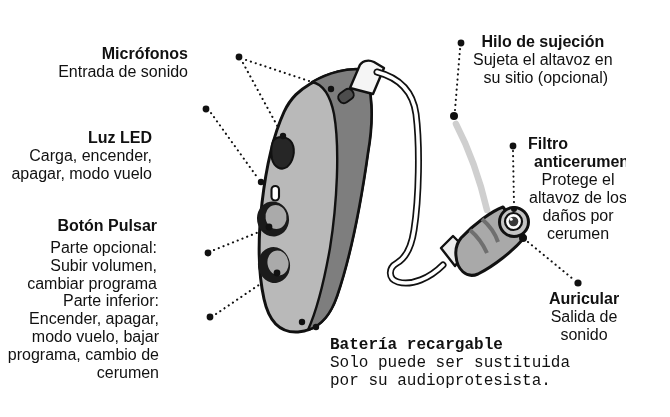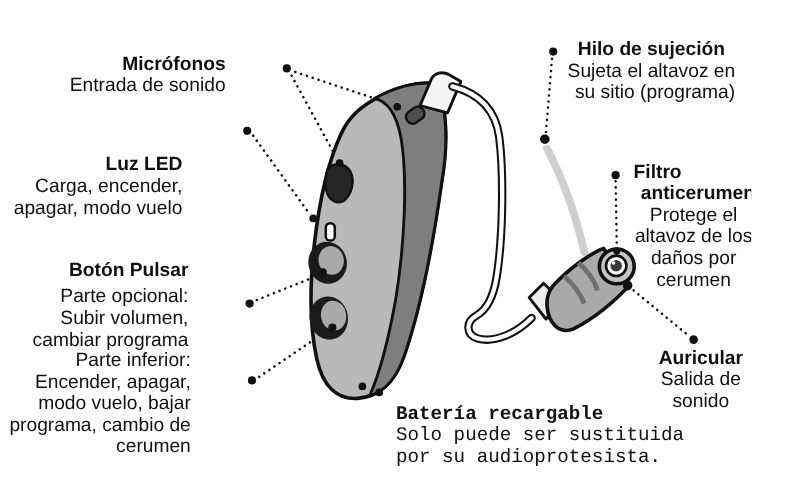--- a/index.html
+++ b/index.html
@@ -115,21 +115,21 @@
     <div>Parte inferior:</div>
     <div>Encender, apagar,</div>
     <div>modo vuelo, bajar</div>
     <div>programa, cambio de</div>
     <div>cerumen</div>
   </div>
 
   <div class="lbl" style="top:33px;left:473px;text-align:center;">
     <div class="t">Hilo de sujeción</div>
     <div>Sujeta el altavoz en</div>
-    <div class="ind">su sitio (programa)</div>
+    <div class="ind">su sitio (opcional)</div>
   </div>
 
   <div class="lbl" style="top:135px;left:528px;width:100px;">
     <div class="t">Filtro</div>
     <div class="t ind">anticerumen</div>
     <div class="ctr">Protege el</div>
     <div class="ctr">altavoz de los</div>
     <div class="ctr">daños por</div>
     <div class="ctr">cerumen</div>
   </div>

